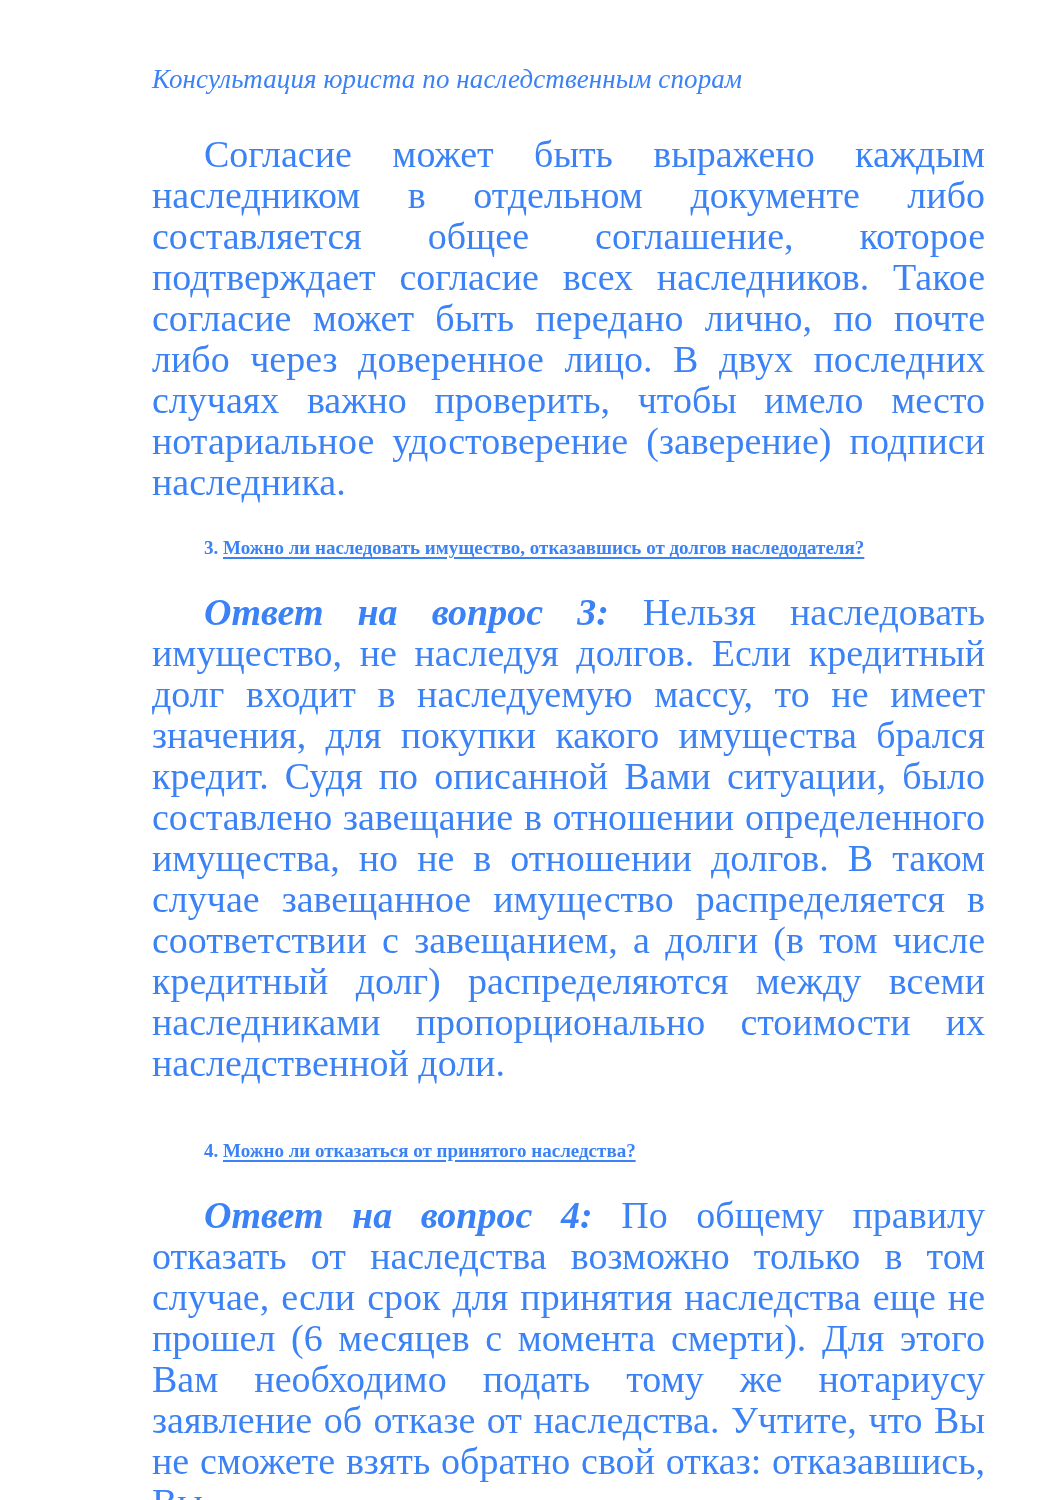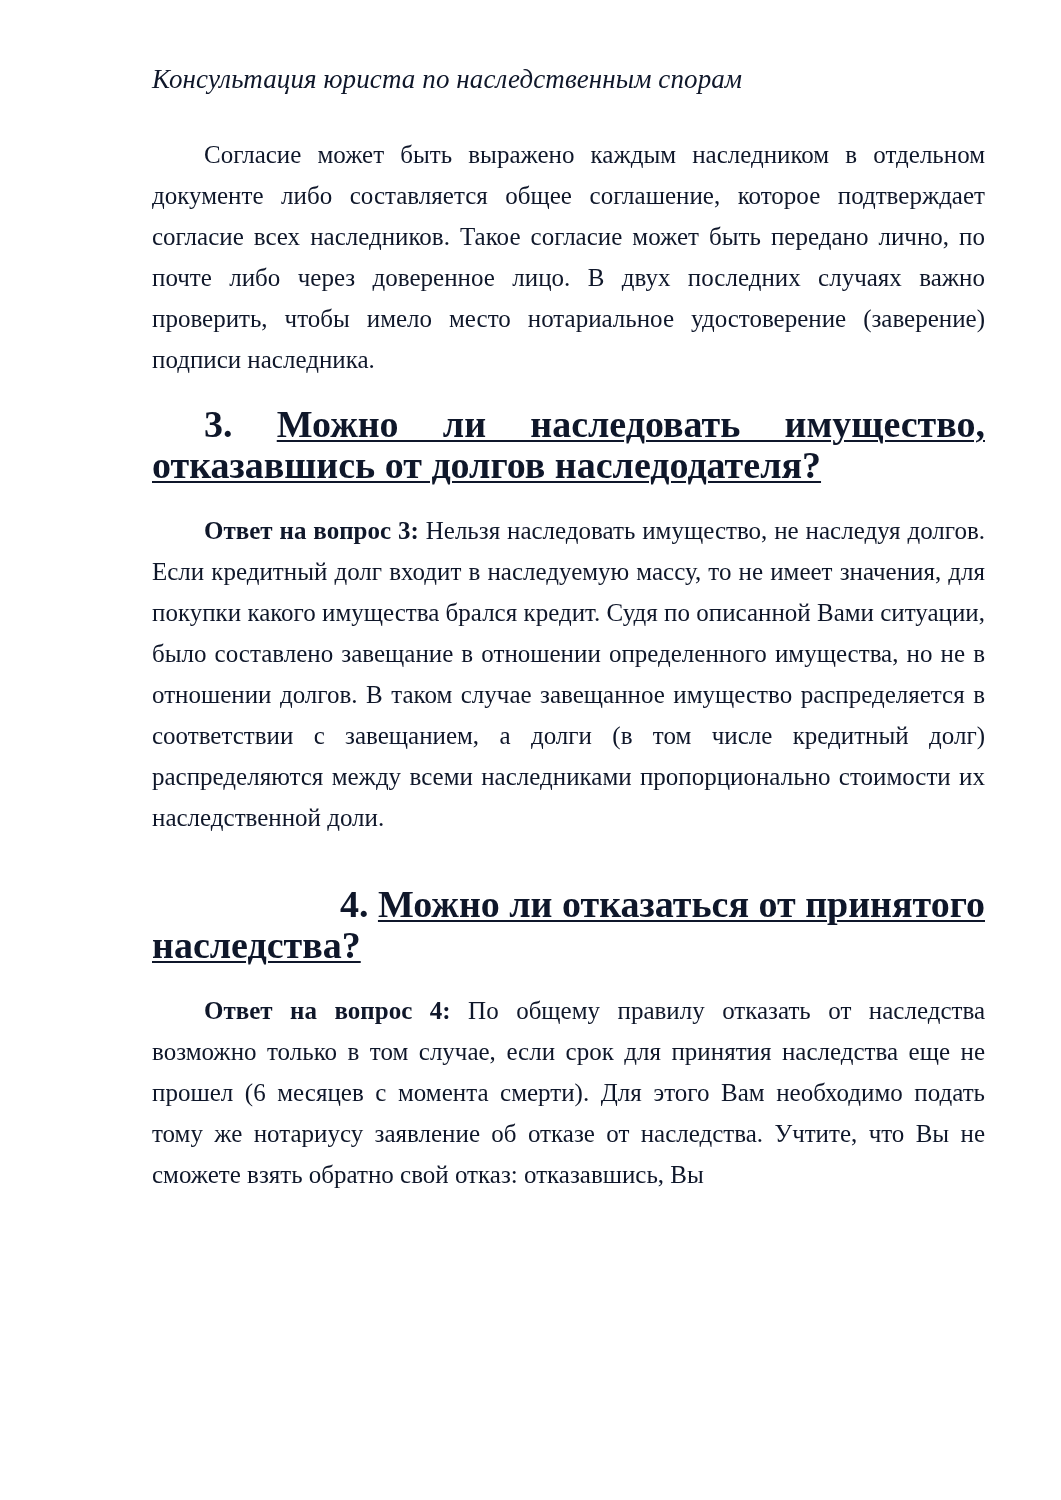--- a/index.html
+++ b/index.html
@@ -7,74 +7,75 @@
     padding: 0;
     background: #ffffff;
   }
   .page {
     position: relative;
     width: 1061px;
     height: 1500px;
     background: #ffffff;
     overflow: hidden;
     font-family: "Liberation Serif", "DejaVu Serif", serif;
-    color: #0f172a;
+    color: #3b82f6;
   }
   .content {
     position: absolute;
     left: 152px;
     top: 0;
     width: 833px;
   }
   .running-header {
     font-style: italic;
     font-size: 27px;
     line-height: 34px;
     margin-top: 62px;
     text-align: left;
     letter-spacing: 0.1px;
     white-space: nowrap;
   }
   .body-p {
-    font-size: 25px;
+    font-size: 38px;
     line-height: 41px;
     text-align: justify;
     text-align-last: left;
     text-justify: inter-word;
     hyphens: none;
     margin: 0;
   }
   .indent {
     text-indent: 52px;
   }
   .gap-before-sm {
     margin-top: 0;
   }
   .section-heading {
-    font-size: 38px;
+    font-size: 19px;
     line-height: 41px;
     font-weight: bold;
     text-align: justify;
     text-align-last: left;
     text-indent: 52px;
     margin: 0;
   }
   .section-heading.single {
     text-align: right;
   }
   .section-heading .num {
     text-decoration: none;
   }
   .section-heading .u {
     text-decoration: underline;
     text-underline-offset: 3px;
     text-decoration-thickness: 2px;
   }
   .lead-in {
     font-weight: bold;
+    font-style: italic;
   }
   .spacer-24 { height: 24px; }
   .spacer-38 { height: 38px; }
   .spacer-46 { height: 46px; }
 </style>
 </head>
 <body>
 
 <div class="page">
   <div class="content">

